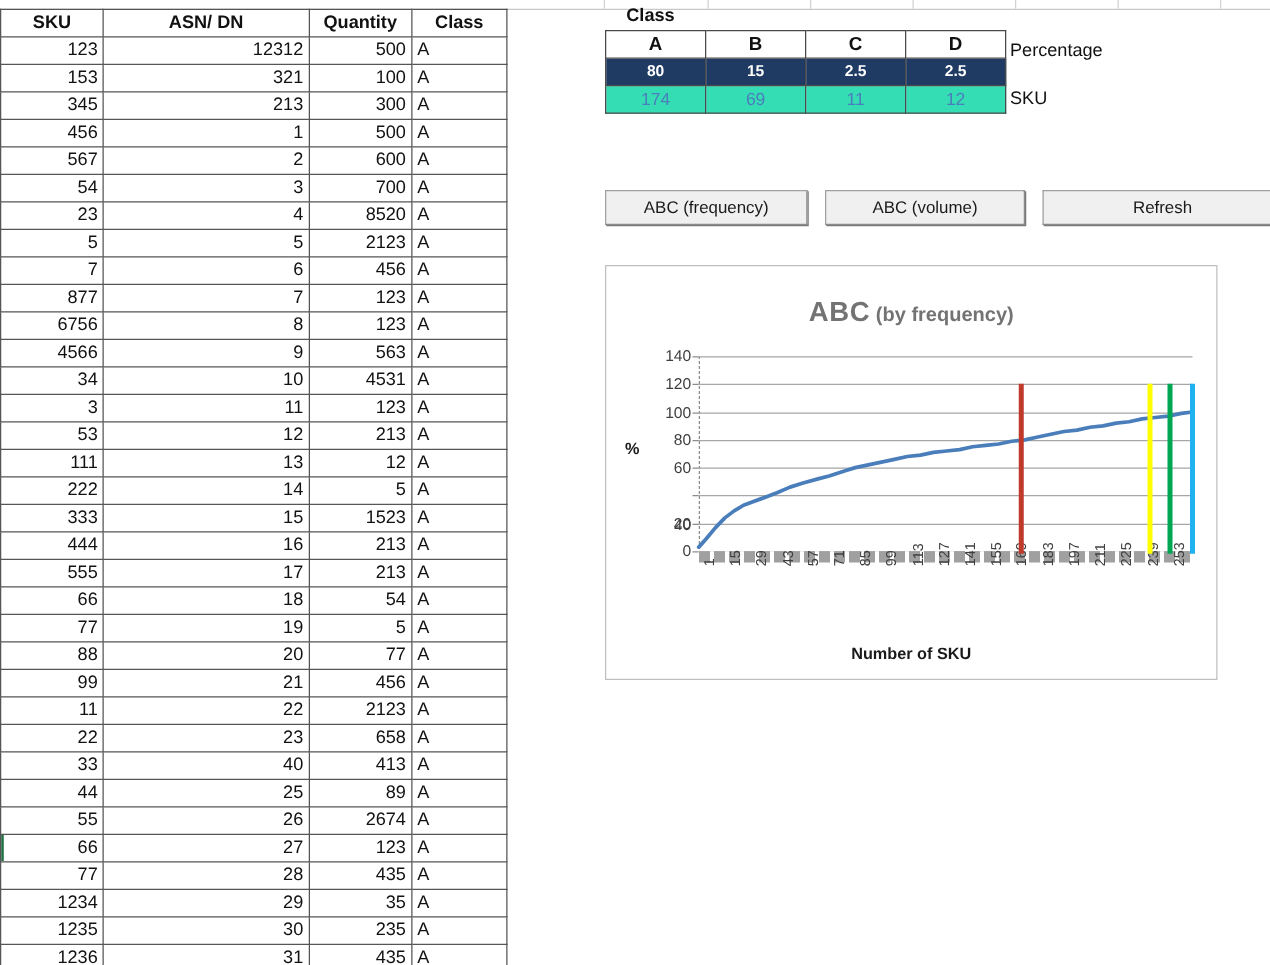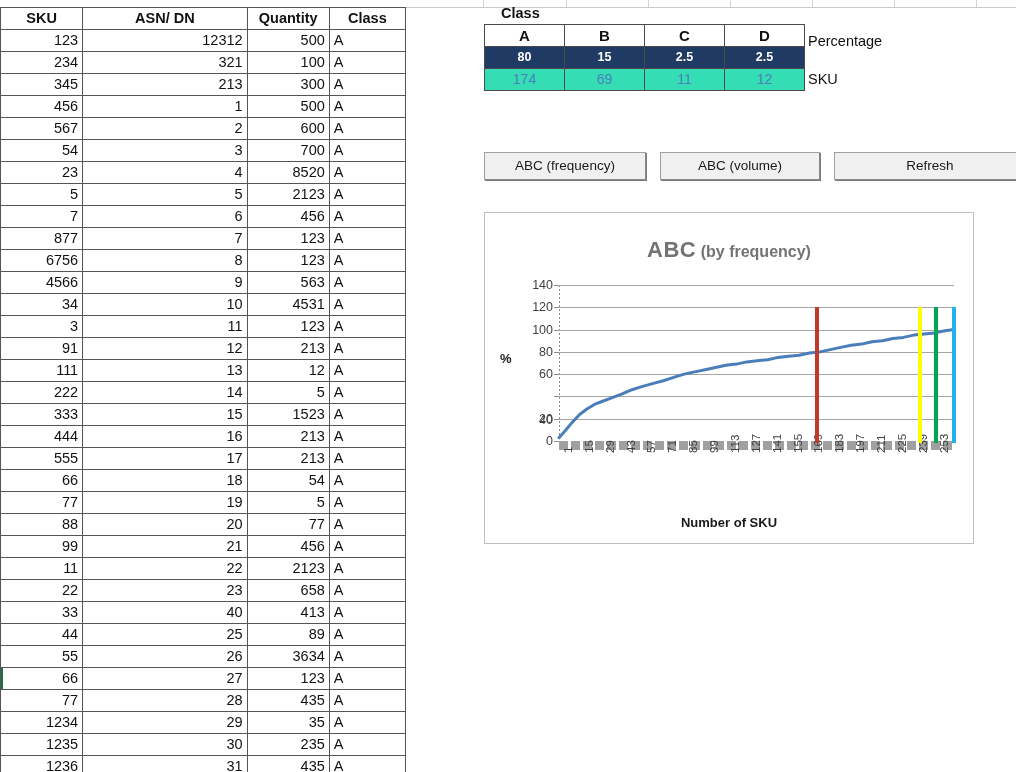--- a/index.html
+++ b/index.html
@@ -168,21 +168,21 @@
     </tr>
   </thead>
   <tbody id="data-rows">
       <tr>
         <td class="num">123</td>
         <td class="num">12312</td>
         <td class="num">500</td>
         <td class="txt">A</td>
       </tr>
       <tr>
-        <td class="num">234</td>
+        <td class="num">153</td>
         <td class="num">321</td>
         <td class="num">100</td>
         <td class="txt">A</td>
       </tr>
       <tr>
         <td class="num">345</td>
         <td class="num">213</td>
         <td class="num">300</td>
         <td class="txt">A</td>
       </tr>
@@ -246,21 +246,21 @@
         <td class="num">4531</td>
         <td class="txt">A</td>
       </tr>
       <tr>
         <td class="num">3</td>
         <td class="num">11</td>
         <td class="num">123</td>
         <td class="txt">A</td>
       </tr>
       <tr>
-        <td class="num">91</td>
+        <td class="num">53</td>
         <td class="num">12</td>
         <td class="num">213</td>
         <td class="txt">A</td>
       </tr>
       <tr>
         <td class="num">111</td>
         <td class="num">13</td>
         <td class="num">12</td>
         <td class="txt">A</td>
       </tr>
@@ -332,21 +332,21 @@
       </tr>
       <tr>
         <td class="num">44</td>
         <td class="num">25</td>
         <td class="num">89</td>
         <td class="txt">A</td>
       </tr>
       <tr>
         <td class="num">55</td>
         <td class="num">26</td>
-        <td class="num">3634</td>
+        <td class="num">2674</td>
         <td class="txt">A</td>
       </tr>
       <tr class="sel-row">
         <td class="num">66</td>
         <td class="num">27</td>
         <td class="num">123</td>
         <td class="txt">A</td>
       </tr>
       <tr>
         <td class="num">77</td>

